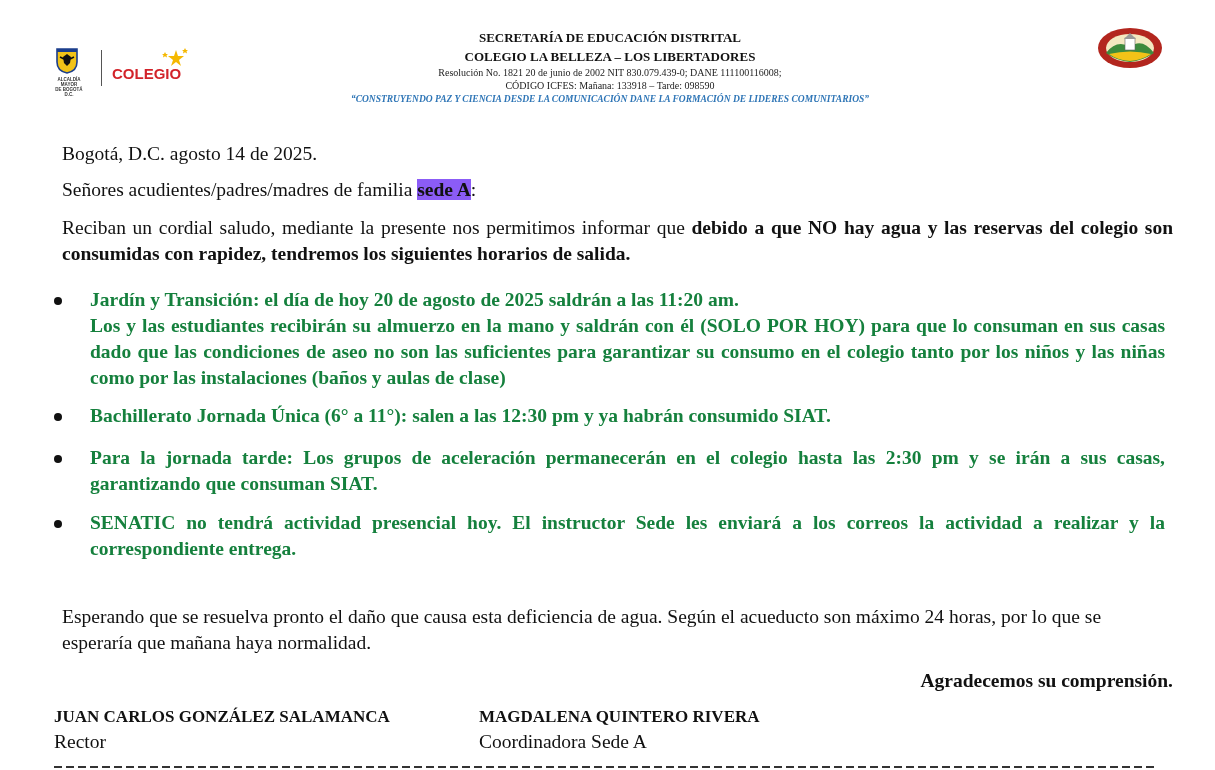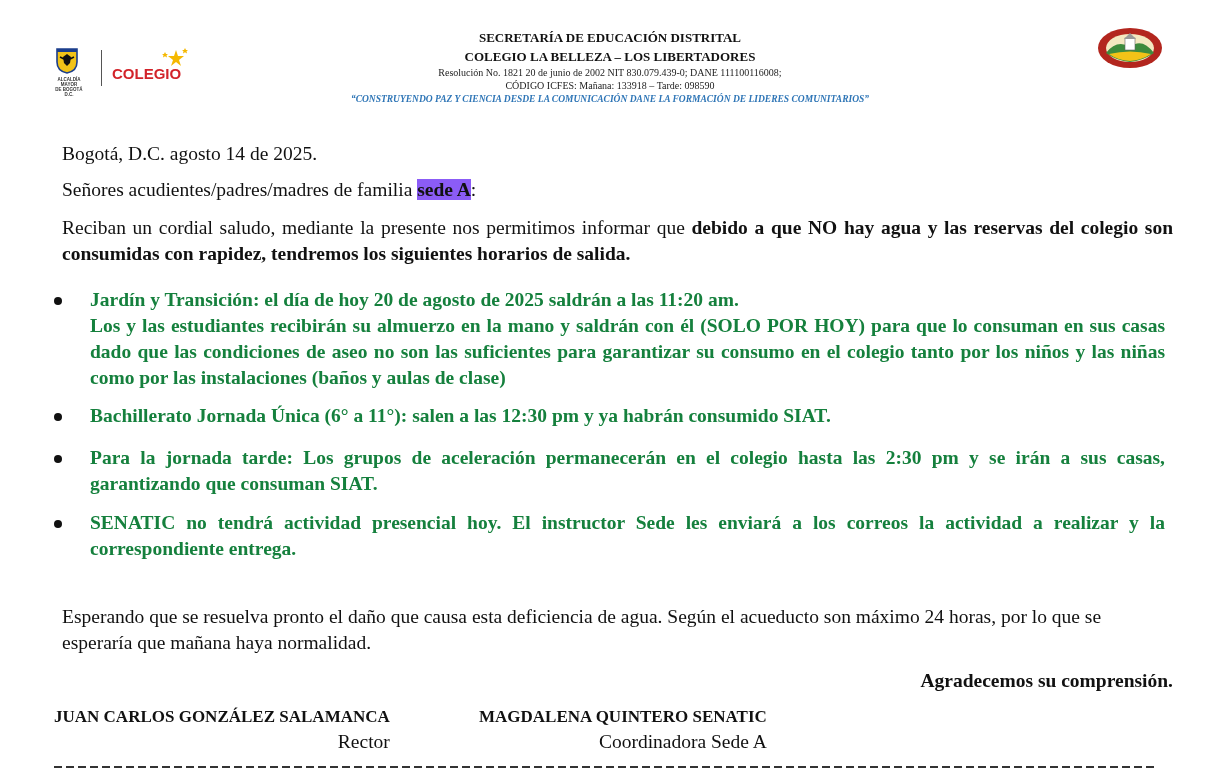--- a/index.html
+++ b/index.html
@@ -23,21 +23,21 @@
 
     .body-text { position: absolute; left: 54px; width: 1111px; font-family: "Liberation Serif", serif; font-size: 19.5px; line-height: 26px; color: #111; margin-left: 8px; }
     .justify { text-align: justify; text-align-last: left; }
     .bold { font-weight: bold; text-align: right; }
     .hl { background: #8b5cf6; font-weight: bold; }
 
     .bullets { position: absolute; left: 54px; top: 279px; width: 1111px; font-family: "Liberation Serif", serif; font-size: 19.5px; line-height: 26px; font-weight: bold; color: #15803d; margin-top: 8px; }
     .bullet-item { position: relative; padding-left: 36px; text-align: justify; }
     .bullet-dot { position: absolute; left: 0; top: 10px; width: 8px; height: 8px; border-radius: 50%; background: #111; }
 
-    .sig { position: absolute; top: 705px; font-family: "Liberation Serif", serif; text-align: right; }
+    .sig { position: absolute; top: 705px; font-family: "Liberation Serif", serif; }
     .sig-name { font-weight: bold; font-size: 17px; line-height: 24px; }
     .sig-role { font-size: 19.5px; line-height: 26px; }
 
     .dash-line { position: absolute; left: 54px; top: 766px; width: 1102px; height: 2px; background: repeating-linear-gradient(to right, #333 0 8px, transparent 8px 12px); }
   </style>
 </head>
 <body>
 
 <div class="header">
   <div class="logo-left">
@@ -110,17 +110,17 @@
 
 <div class="body-text" style="top:604px; width:1070px;">Esperando que se resuelva pronto el daño que causa esta deficiencia de agua. Según el acueducto son máximo 24 horas, por lo que se esperaría que mañana haya normalidad.</div>
 
 <div class="body-text bold" style="top:668px;">Agradecemos su comprensión.</div>
 
 <div class="sig" style="left:54px;">
   <div class="sig-name">JUAN CARLOS GONZÁLEZ SALAMANCA</div>
   <div class="sig-role">Rector</div>
 </div>
 <div class="sig" style="left:479px;">
-  <div class="sig-name">MAGDALENA QUINTERO SENATIC</div>
+  <div class="sig-name">MAGDALENA QUINTERO RIVERA</div>
   <div class="sig-role">Coordinadora Sede A</div>
 </div>
 
 <div class="dash-line"></div>
 
 </body></html>

